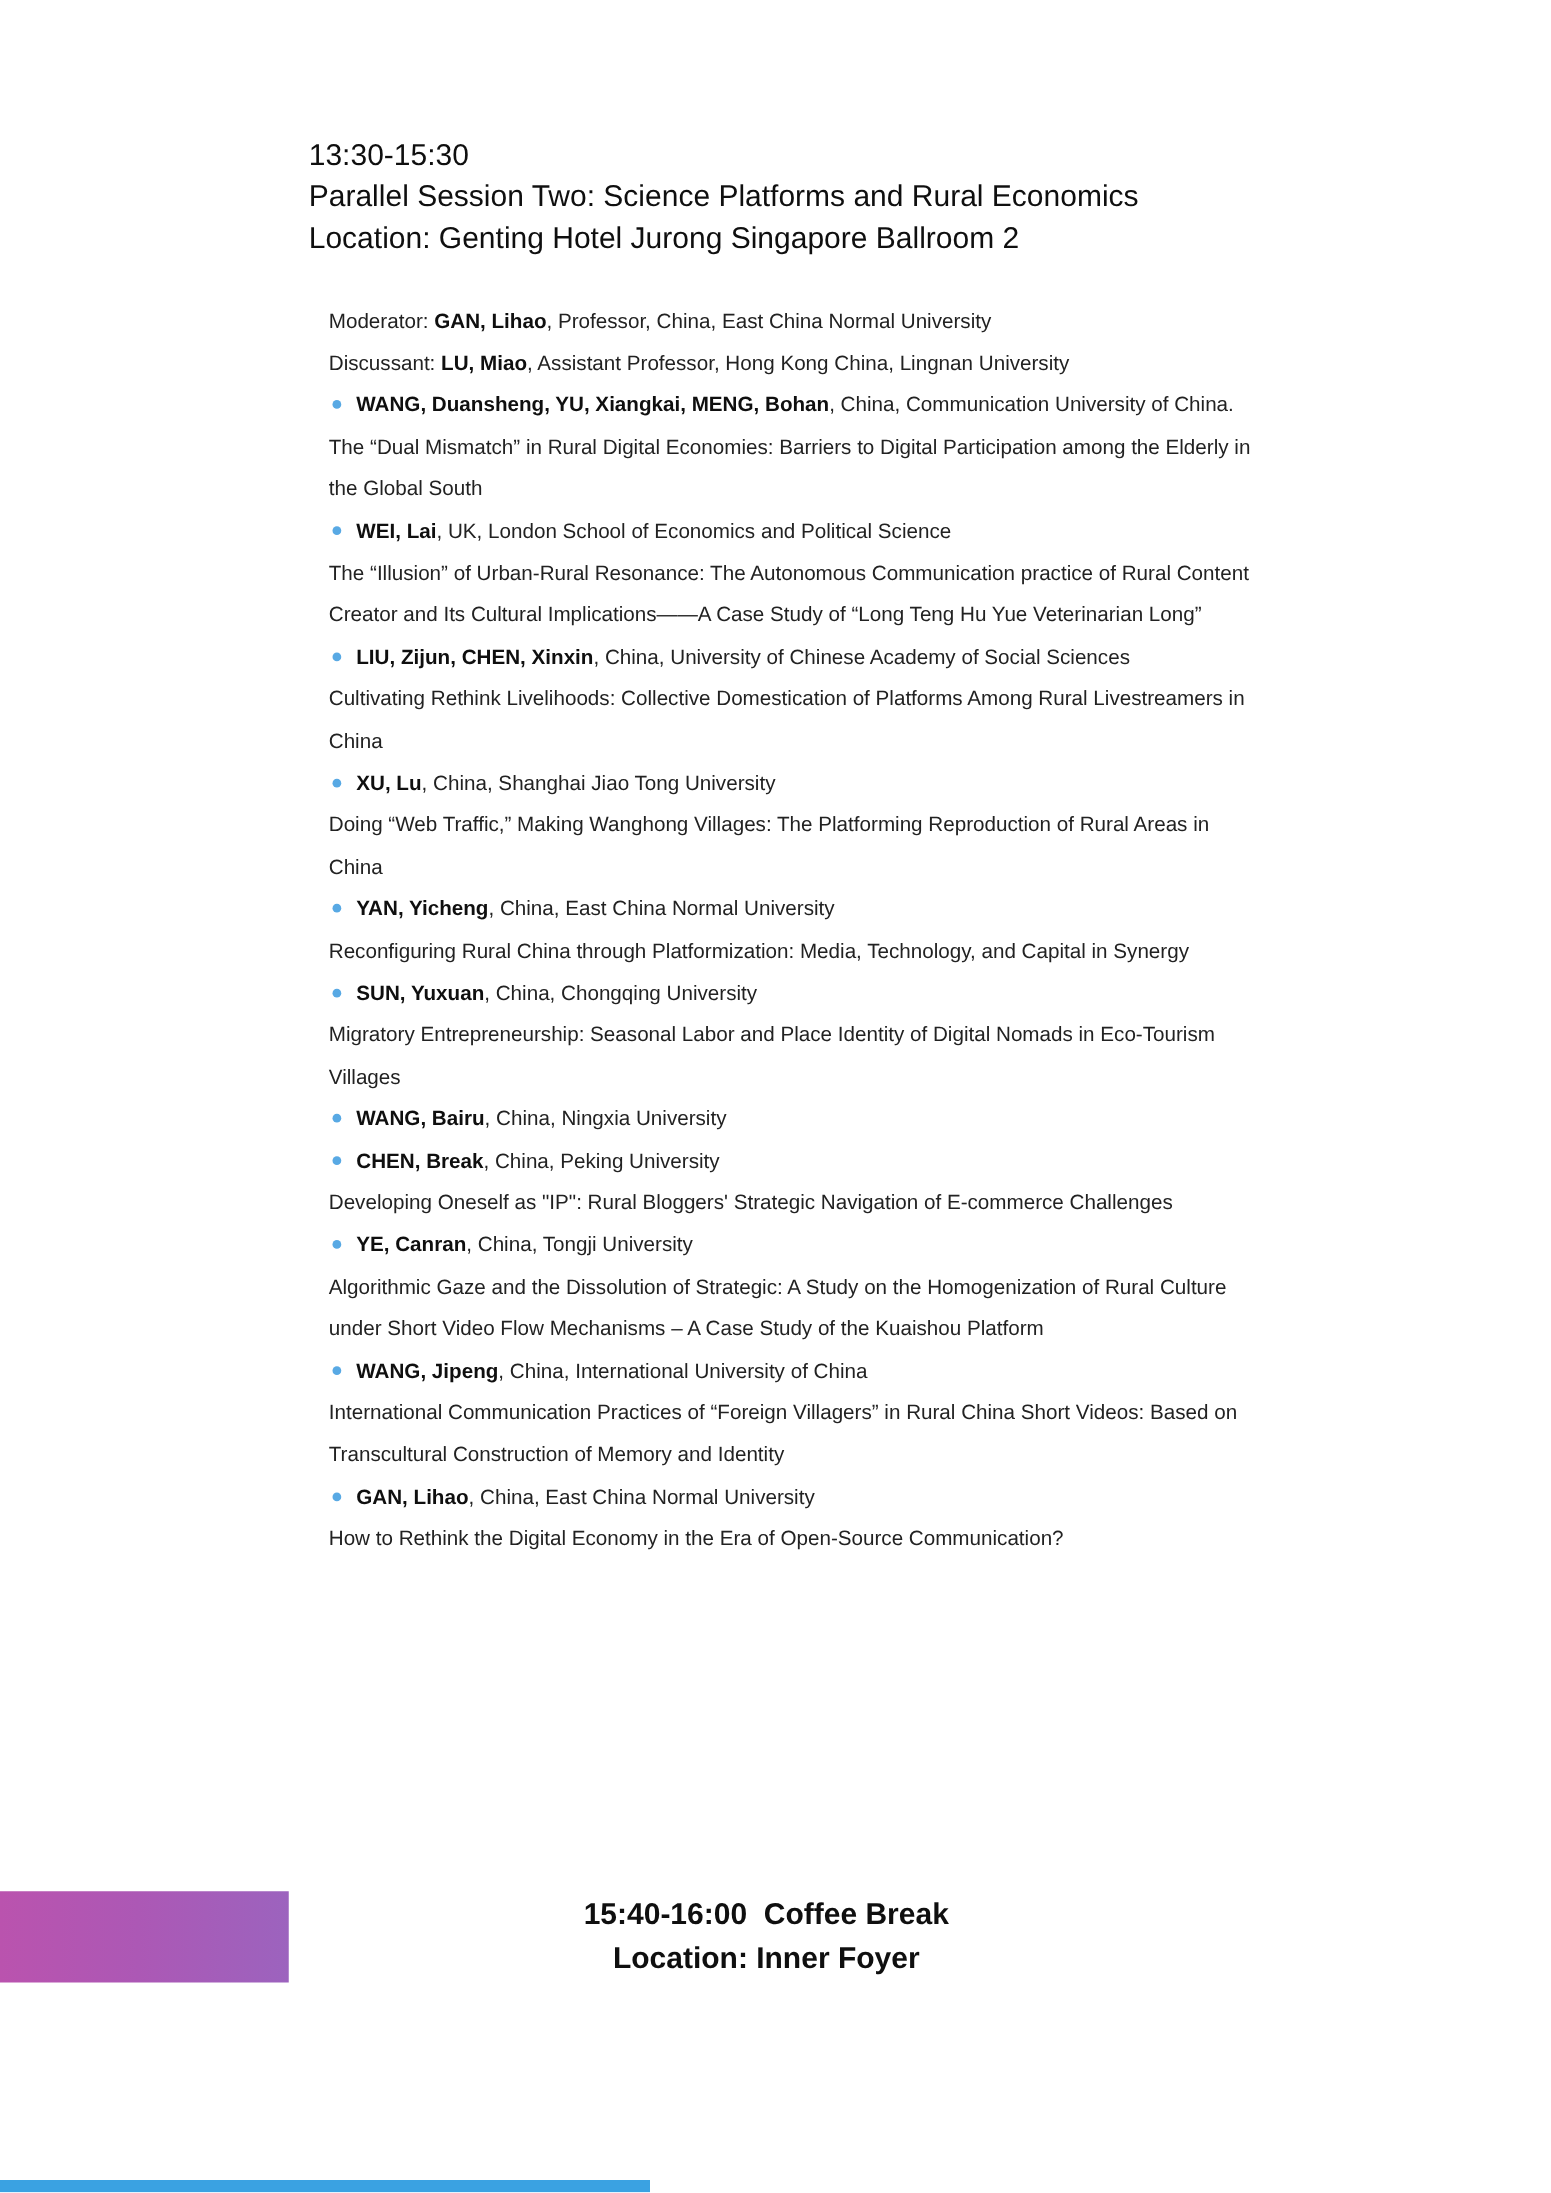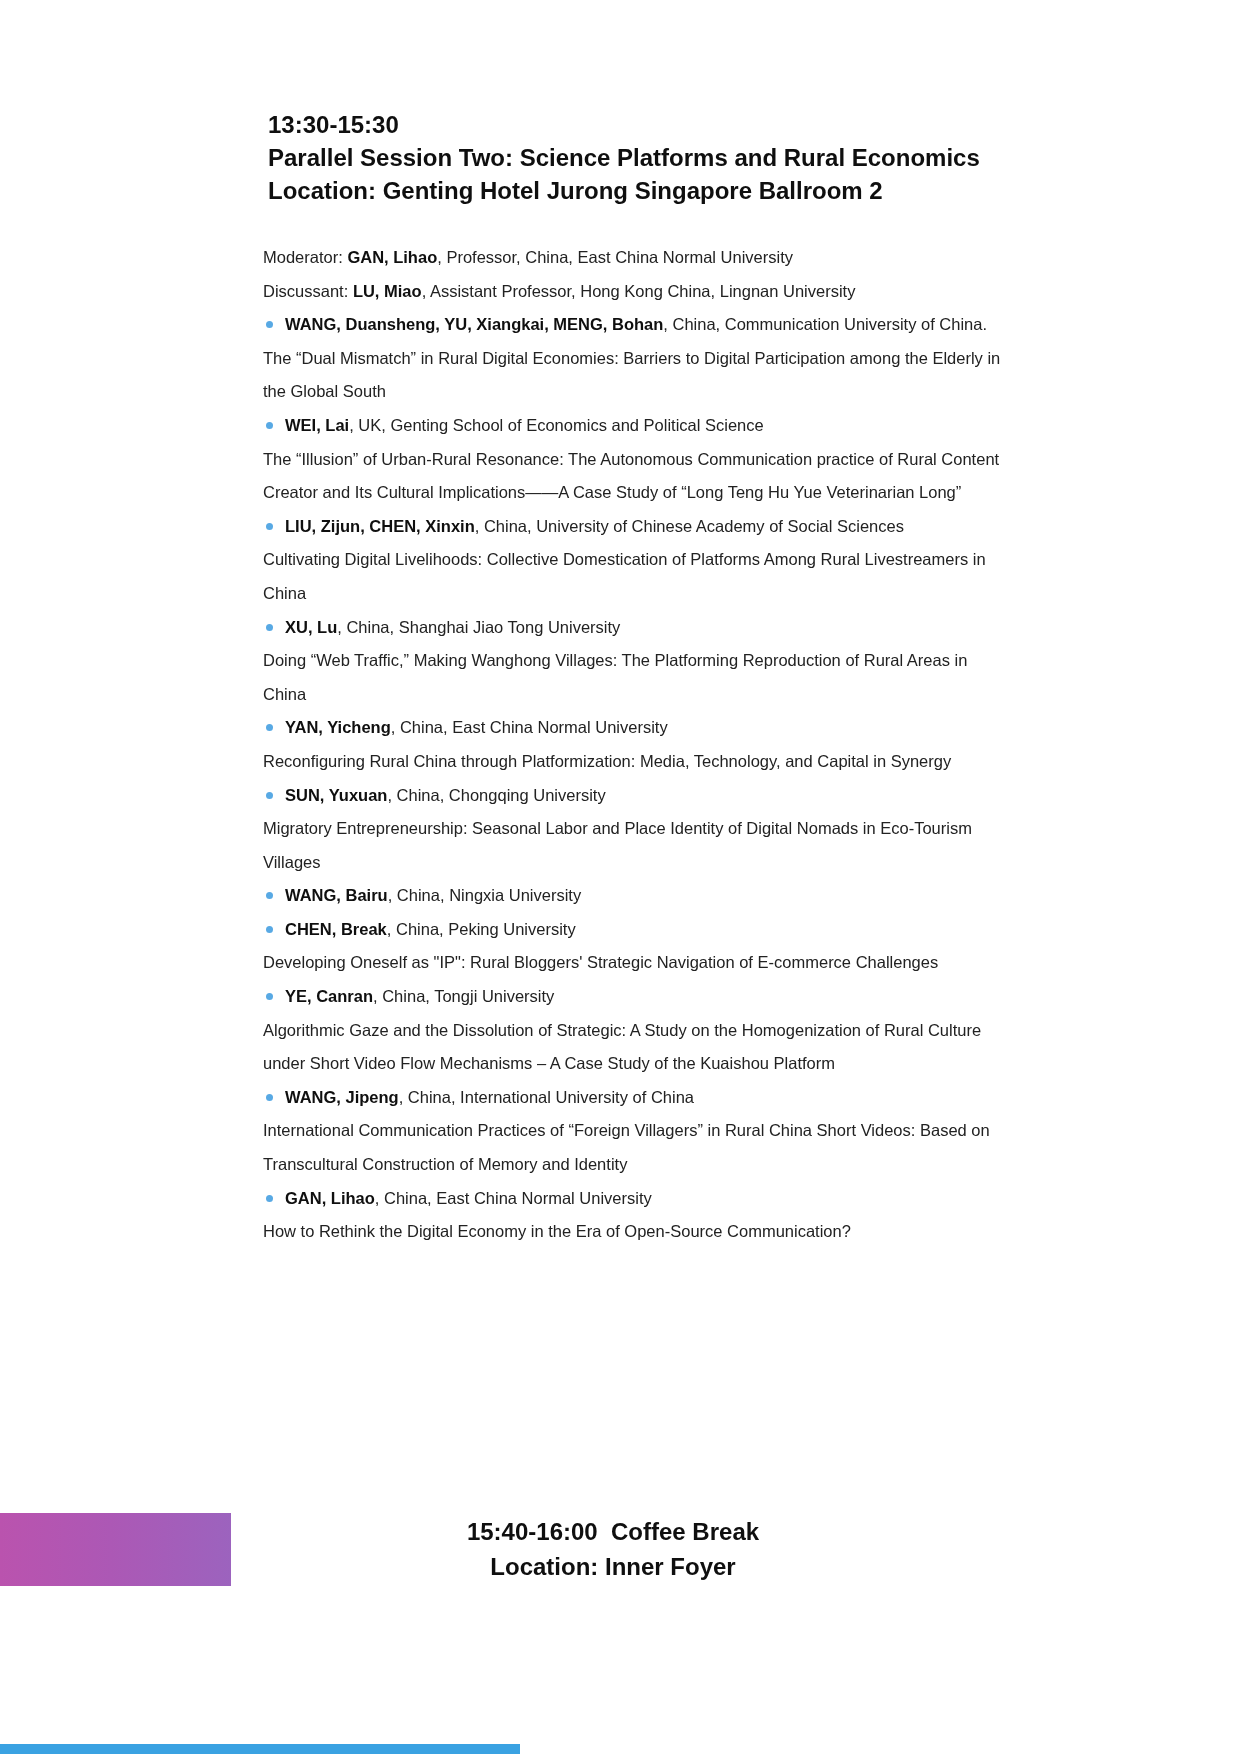--- a/index.html
+++ b/index.html
@@ -8,25 +8,25 @@
     width: 1241px;
     height: 1754px;
     background: #ffffff;
     overflow: hidden;
     font-family: "Liberation Sans", sans-serif;
   }
 
   
   .session-header {
     position: absolute;
-    left: 268px;
+    left: 247px;
     top: 108px;
     width: 760px;
     font-size: 24px;
-    font-weight: 700;
+    font-weight: 400;
     line-height: 33px;
     color: var(--strong, #0f0f0f);
     letter-spacing: 0;
   }
 
   
   .session-body {
     position: absolute;
     left: 263px;
     top: 241px;
@@ -91,25 +91,25 @@
   </header>
 
   <div class="session-body">
     <p><span>Moderator: </span><b>GAN, Lihao</b><span>, Professor, China, East China Normal University</span></p>
     <p><span>Discussant: </span><b>LU, Miao</b><span>, Assistant Professor, Hong Kong China, Lingnan University</span></p>
 
     <div id="presentation-list">
   <p class="presenter-line"><span class="bullet-dot"></span><b>WANG, Duansheng, YU, Xiangkai, MENG, Bohan</b><span>, China, Communication University of China.</span></p>
   <p class="paper-title">The “Dual Mismatch” in Rural Digital Economies: Barriers to Digital Participation among the Elderly in the Global South</p>
 
-  <p class="presenter-line"><span class="bullet-dot"></span><b>WEI, Lai</b><span>, UK, Genting School of Economics and Political Science</span></p>
+  <p class="presenter-line"><span class="bullet-dot"></span><b>WEI, Lai</b><span>, UK, London School of Economics and Political Science</span></p>
   <p class="paper-title">The “Illusion” of Urban-Rural Resonance: The Autonomous Communication practice of Rural Content Creator and Its Cultural Implications——A Case Study of “Long Teng Hu Yue Veterinarian Long”</p>
 
   <p class="presenter-line"><span class="bullet-dot"></span><b>LIU, Zijun, CHEN, Xinxin</b><span>, China, University of Chinese Academy of Social Sciences</span></p>
-  <p class="paper-title">Cultivating Digital Livelihoods: Collective Domestication of Platforms Among Rural Livestreamers in China</p>
+  <p class="paper-title">Cultivating Rethink Livelihoods: Collective Domestication of Platforms Among Rural Livestreamers in China</p>
 
   <p class="presenter-line"><span class="bullet-dot"></span><b>XU, Lu</b><span>, China, Shanghai Jiao Tong University</span></p>
   <p class="paper-title">Doing “Web Traffic,” Making Wanghong Villages: The Platforming Reproduction of Rural Areas in China</p>
 
   <p class="presenter-line"><span class="bullet-dot"></span><b>YAN, Yicheng</b><span>, China, East China Normal University</span></p>
   <p class="paper-title">Reconfiguring Rural China through Platformization: Media, Technology, and Capital in Synergy</p>
 
   <p class="presenter-line"><span class="bullet-dot"></span><b>SUN, Yuxuan</b><span>, China, Chongqing University</span></p>
   <p class="paper-title">Migratory Entrepreneurship: Seasonal Labor and Place Identity of Digital Nomads in Eco-Tourism Villages</p>
 

